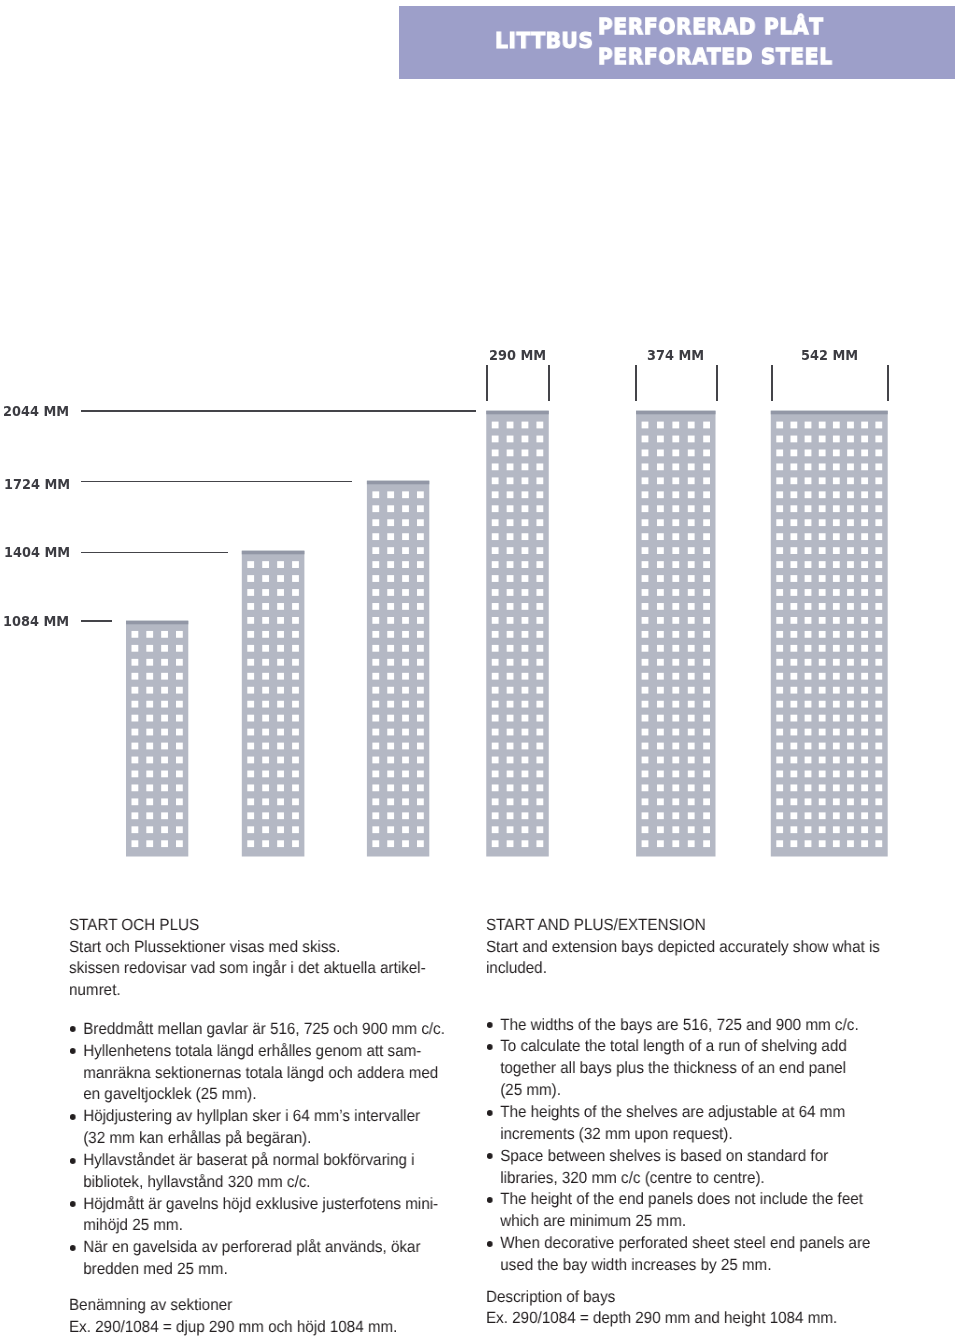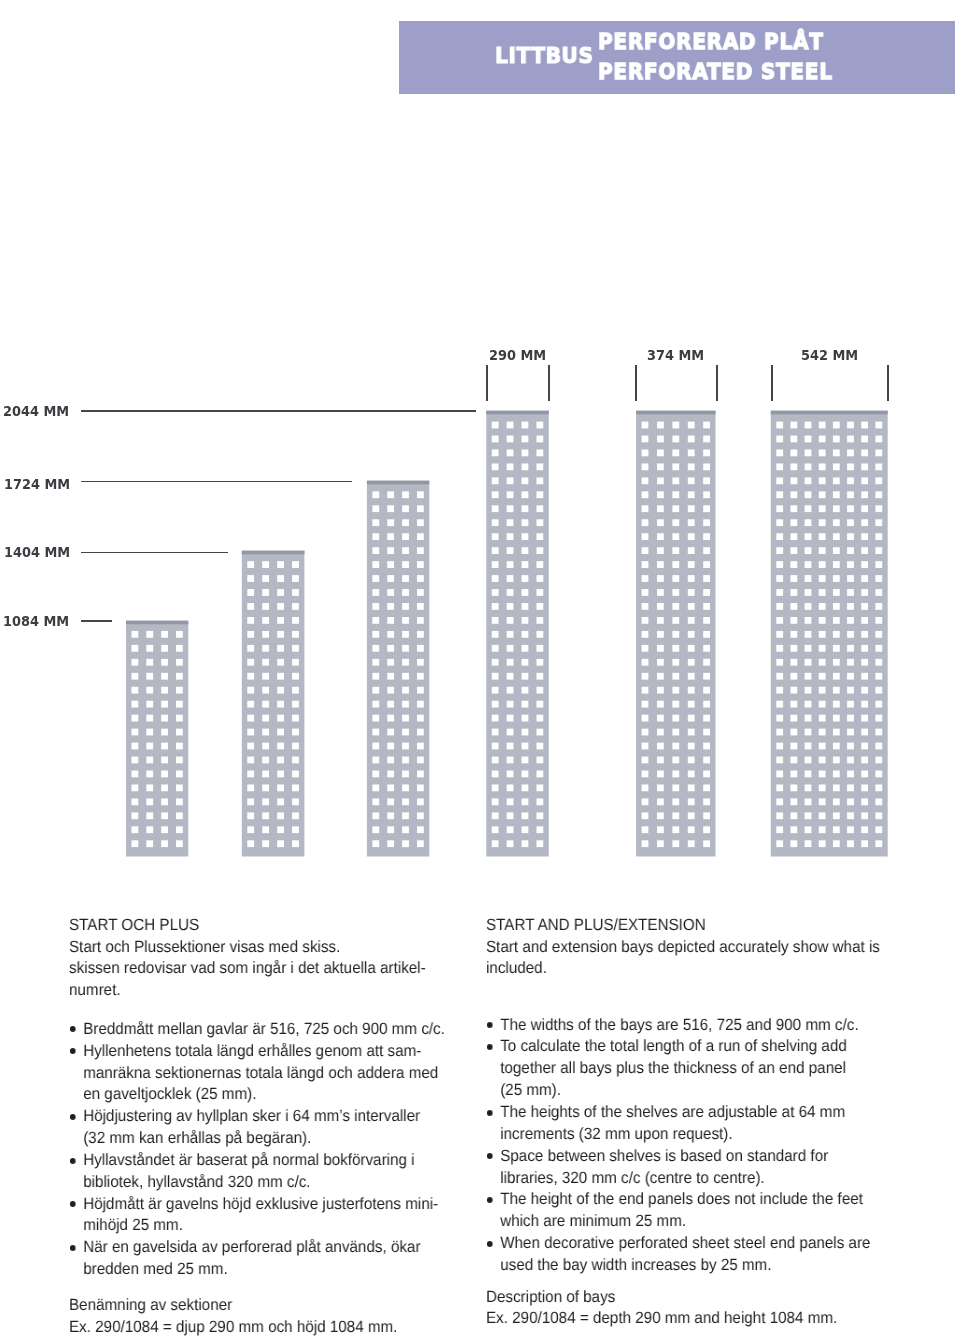--- a/index.html
+++ b/index.html
@@ -2,21 +2,21 @@
 <html><head>
 <meta charset="utf-8">
 <title>LITTBUS Perforerad plat</title>
 <style>
   html,body{margin:0;padding:0;background:#ffffff;}
   body{width:960px;height:1338px;overflow:hidden;position:relative;
        font-family:"Liberation Sans",sans-serif;-webkit-font-smoothing:antialiased;}
   .page{position:absolute;inset:0;width:960px;height:1338px;}
 
   
-  #header-band{position:absolute;left:399px;top:21px;width:556px;height:73px;
+  #header-band{position:absolute;left:399px;top:6px;width:556px;height:73px;
       background:#9d9fc9;}
   #brand{position:absolute;left:96px;top:24px;color:#fff;
       font-family:"DejaVu Sans",sans-serif;font-weight:bold;font-size:21.8px;
       -webkit-text-stroke:1.15px #fff;line-height:1;letter-spacing:0.6px;
       transform-origin:0 0;transform:scaleX(0.925);will-change:transform;}
   #title-sv,#title-en{position:absolute;left:199px;color:#fff;
       font-family:"DejaVu Sans",sans-serif;font-weight:bold;font-size:22px;
       -webkit-text-stroke:1.35px #fff;line-height:1;white-space:nowrap;
       letter-spacing:0.9px;transform-origin:0 0;transform:scaleX(0.905);
       will-change:transform;}

